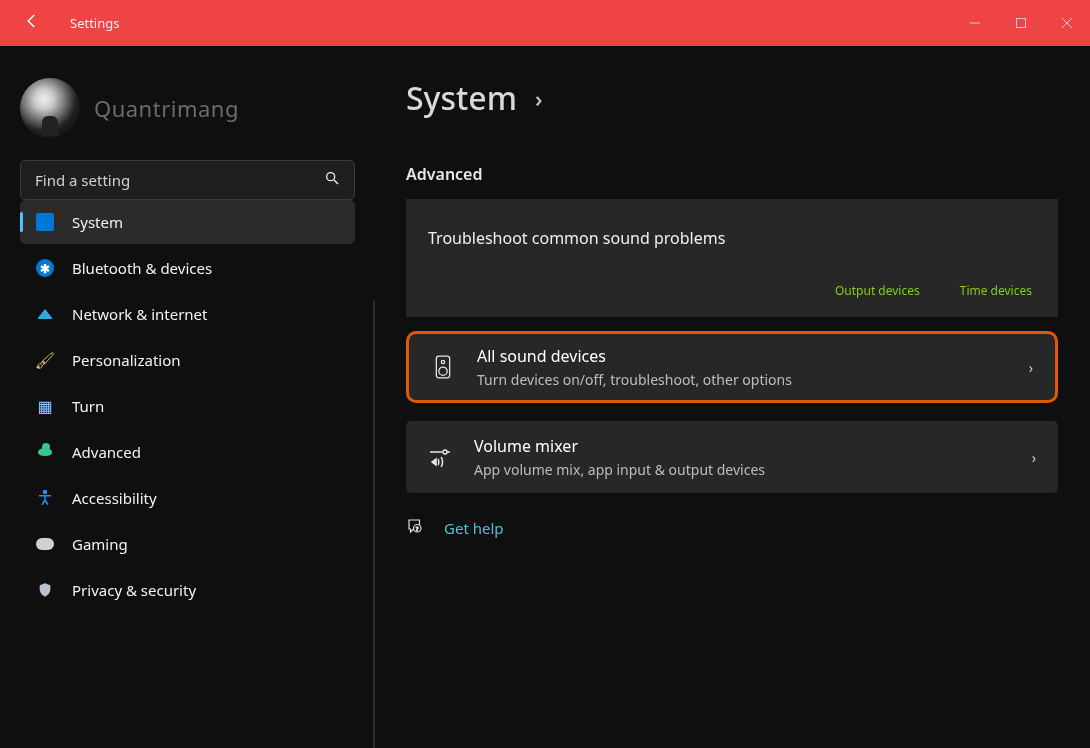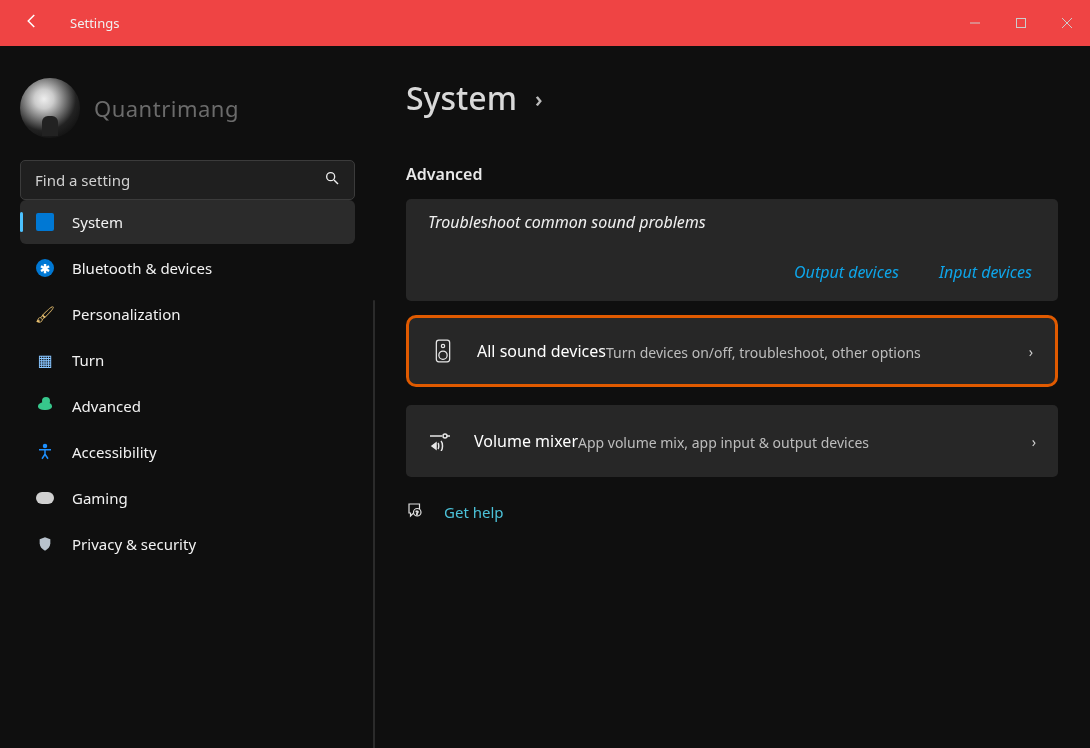--- a/index.html
+++ b/index.html
@@ -189,39 +189,38 @@
 
   .section-label {
     font-size: 16px;
     font-weight: 600;
     color:#e8e8e8;
     margin-bottom: 14px;
   }
 
   .card {
     background:#272727;
-    border-radius:5px;
-    padding: 12px 22px;
+    border-radius:0;
+    padding: 28px 22px;
     margin-bottom: 4px;
     position:relative;
-    font-style:italic;
   }
   .card.tall { padding-bottom: 68px; margin-bottom: 12px;}
   .card-title-line {
     font-size:16px;
     color:#f0f0f0;
   }
   .card-actions {
     position:absolute;
     bottom: 18px;
     right: 26px;
     display:flex;
     gap:40px;
   }
-  .card-actions span { color:#0ea5e9; font-size:16px;}
+  .card-actions span { color:#84cc16; font-size:12px;}
 
   .row-card {
     background:#272727;
     border-radius:5px;
     padding: 0 22px;
     height: 72px;
     display:flex;
     align-items:center;
     gap: 22px;
     margin-top: 10px;
@@ -232,21 +231,21 @@
     border:3px solid #e05a00;
     border-radius:10px;
     background:#272727;
     margin-top: 14px;
   }
   .row-ico {
     width:24px;height:24px;
     display:flex;align-items:center;justify-content:center;
     color:#e8e8e8;
   }
-  .row-texts { display:flex;flex-direction:row; }
+  .row-texts { display:flex;flex-direction:column; }
   .row-title { font-size:16px; color:#fff; }
   .row-sub   { font-size:14px; color:#bdbdbd; margin-top:3px;}
   .chev {
     position:absolute; right:22px;
     color:#d0d0d0; font-size:14px;
   }
   .ext-icon {
     position:absolute; right:22px;
     color:#d0d0d0;
   }
@@ -314,20 +313,26 @@
     <div class="nav">
       <div class="nav-item active">
         <span class="nav-ico ico-system"></span>
         <span>System</span>
       </div>
       <div class="nav-item">
         <span class="nav-ico ico-bt">✱</span>
         <span>Bluetooth &amp; devices</span>
       </div>
       <div class="nav-item">
+        <span class="nav-ico">
+            <span class="ico-net"></span>
+          </span>
+        <span>Network &amp; internet</span>
+      </div>
+      <div class="nav-item">
         <span class="nav-ico ico-pers">🖌</span>
         <span>Personalization</span>
       </div>
       <div class="nav-item">
         <span class="nav-ico ico-apps">▦</span>
         <span>Turn</span>
       </div>
       <div class="nav-item">
         <span class="nav-ico">
             <span class="ico-acct" style="display:block;width:14px;height:8px;"></span>
@@ -367,21 +372,21 @@
       <span class="bc-system">System</span>
       <span class="bc-sep">›</span>
     </div>
 
     <div class="section-label">Advanced</div>
 
     <div class="card tall">
       <div class="card-title-line">Troubleshoot common sound problems</div>
       <div class="card-actions">
         <span>Output devices</span>
-        <span>Input devices</span>
+        <span>Time devices</span>
       </div>
     </div>
 
     <div class="row-card highlight">
       <div class="row-ico">
         <svg width="20" height="26" viewBox="0 0 24 30" fill="none" stroke="#e8e8e8" stroke-width="1.5">
             <rect x="4" y="2" width="16" height="26" rx="3"></rect>
             <circle cx="12" cy="9" r="2"></circle>
             <circle cx="12" cy="20" r="5"></circle>
           </svg>

